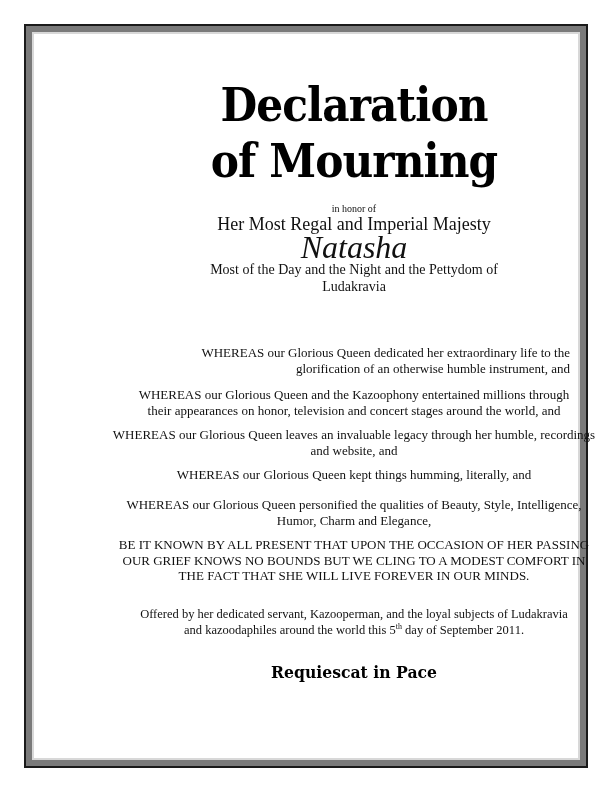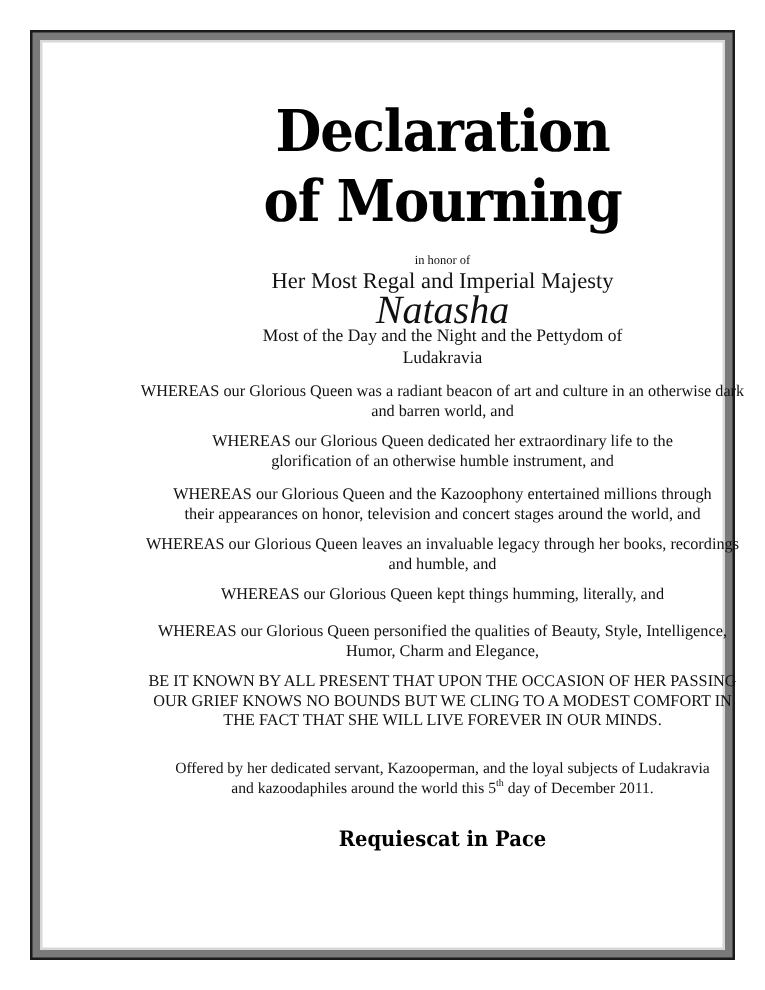--- a/index.html
+++ b/index.html
@@ -77,21 +77,21 @@
     .honor-intro { top: 201px; font-size: 10px; }
     .honor-title { top: 215px; font-size: 18px; line-height: 18px; }
     .honor-name {
       top: 234px;
       font-size: 32px;
       font-style: italic;
       line-height: 26px;
     }
     .honor-sub { top: 261px; font-size: 14px; line-height: 17px; left: 150px; width: 312px; }
     .p1 { top: 305px; left: 62px; width: 488px; }
-    .p2 { top: 345px; left: 90px; width: 432px; }
+    .p2 { top: 345px; left: 90px; width: 432px; text-align: right; }
     .p3 { top: 387px; left: 86px; width: 440px; }
     .p4 { top: 427px; left: 62px; width: 488px; }
     .p5 { top: 467px; }
     .p6 { top: 497px; left: 62px; width: 488px; }
     .p7 {
       top: 537px;
       left: 66px;
       width: 480px;
       font-size: 13px;
       line-height: 15.5px;
@@ -125,24 +125,23 @@
 
 <div class="content">
   <div class="title-line title-1">Declaration</div>
   <div class="title-line title-2">of Mourning</div>
 
   <div class="t honor-intro">in honor of</div>
   <div class="t honor-title">Her Most Regal and Imperial Majesty</div>
   <div class="t honor-name">Natasha</div>
   <div class="t honor-sub">Most of the Day and the Night and the Pettydom of Ludakravia</div>
 
-  <div class="t p1">WHEREAS our Glorious Queen was a radiant beacon of art and culture in an otherwise dark and barren world, and</div>
   <div class="t p2">WHEREAS our Glorious Queen dedicated her extraordinary life to the glorification of an otherwise humble instrument, and</div>
   <div class="t p3">WHEREAS our Glorious Queen and the Kazoophony entertained millions through their appearances on honor, television and concert stages around the world, and</div>
-  <div class="t p4">WHEREAS our Glorious Queen leaves an invaluable legacy through her books, recordings and humble, and</div>
+  <div class="t p4">WHEREAS our Glorious Queen leaves an invaluable legacy through her humble, recordings and website, and</div>
   <div class="t p5">WHEREAS our Glorious Queen kept things humming, literally, and</div>
   <div class="t p6">WHEREAS our Glorious Queen personified the qualities of Beauty, Style, Intelligence, Humor, Charm and Elegance,</div>
   <div class="t p7">BE IT KNOWN BY ALL PRESENT THAT UPON THE OCCASION OF HER PASSING OUR GRIEF KNOWS NO BOUNDS BUT WE CLING TO A MODEST COMFORT IN THE FACT THAT SHE WILL LIVE FOREVER IN OUR MINDS.</div>
 
-  <div class="t p8"><span>Offered by her dedicated servant, Kazooperman, and the loyal subjects of Ludakravia and kazoodaphiles around the world this 5</span><sup>th</sup><span> day of December 2011.</span></div>
+  <div class="t p8"><span>Offered by her dedicated servant, Kazooperman, and the loyal subjects of Ludakravia and kazoodaphiles around the world this 5</span><sup>th</sup><span> day of September 2011.</span></div>
 
   <div class="closing">Requiescat in Pace</div>
 </div>
 
 </body></html>

